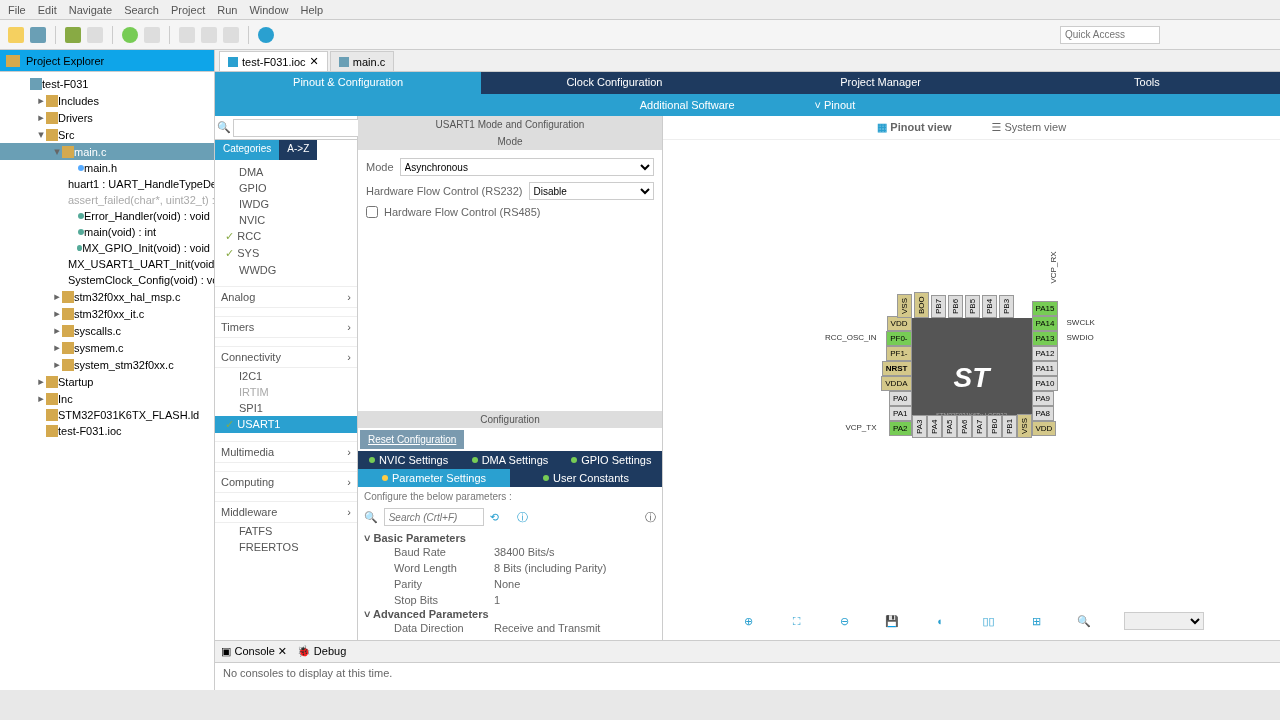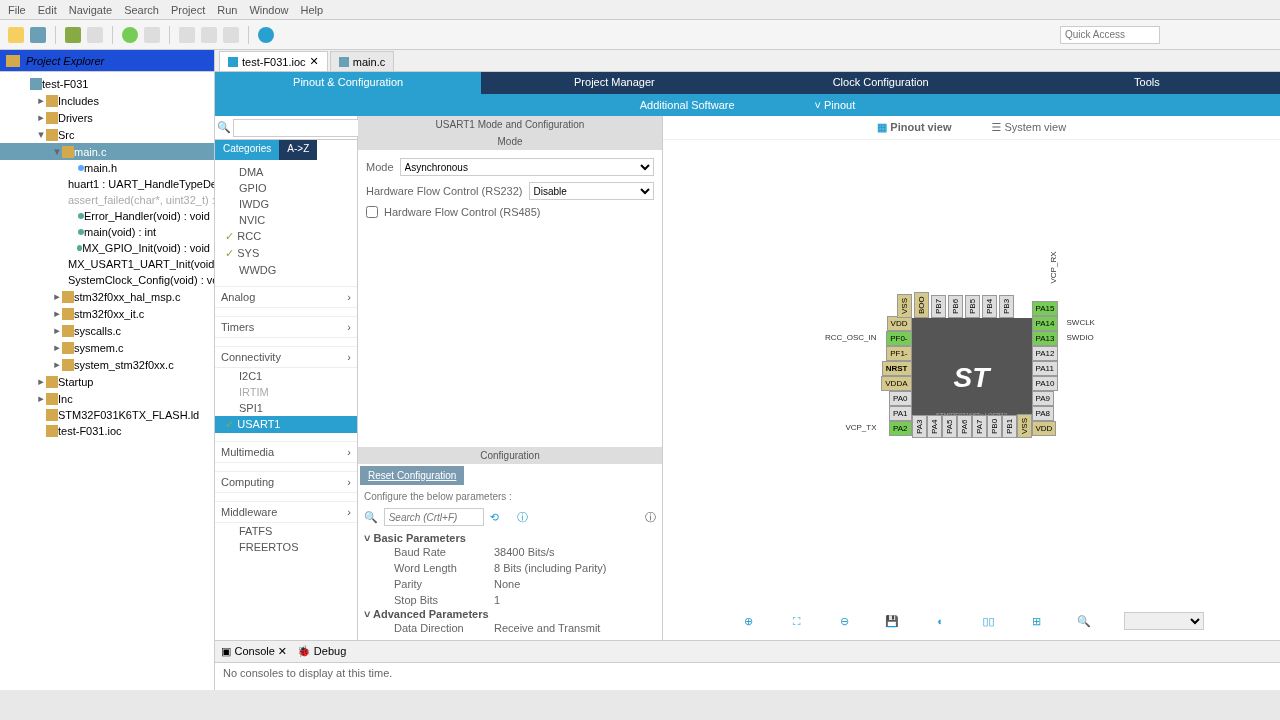--- a/index.html
+++ b/index.html
@@ -5,21 +5,21 @@
 * { margin: 0; padding: 0; box-sizing: border-box; font-family: Arial, sans-serif; font-size: 11px; }
 body { background: #e8e8e8; width: 1280px; height: 720px; overflow: hidden; }
 .menubar { background: #f0f0f0; height: 20px; display: flex; align-items: center; padding: 0 8px; gap: 12px; color: #555; border-bottom: 1px solid #ccc; }
 .menubar span { cursor: pointer; }
 .toolbar { background: #f5f5f5; height: 30px; display: flex; align-items: center; padding: 0 8px; gap: 6px; border-bottom: 1px solid #ccc; position: relative; }
 .toolbar .ticon { width: 16px; height: 16px; background: #ddd; border-radius: 2px; }
 .toolbar .sep { width: 1px; height: 18px; background: #ccc; margin: 0 3px; }
 .quickaccess { position: absolute; right: 120px; width: 100px; height: 18px; border: 1px solid #ccc; background: #fff; color: #999; font-size: 10px; padding: 2px 4px; }
 .main-layout { display: flex; height: 640px; }
 .project-explorer { width: 215px; background: #fff; border-right: 1px solid #ccc; display: flex; flex-direction: column; }
-.pe-header { background: #1d4ed8; height: 22px; display: flex; align-items: center; padding: 0 6px; gap: 6px; border-bottom: 1px solid #ccc; font-style: italic; }
+.pe-header { background: #0ea5e9; height: 22px; display: flex; align-items: center; padding: 0 6px; gap: 6px; border-bottom: 1px solid #ccc; }
 .pe-header .folder-icon { width: 14px; height: 12px; background: #d4a94e; }
 .pe-tree { flex: 1; padding: 4px 0; overflow: auto; }
 .tree-item { display: flex; align-items: center; padding: 2px 4px; white-space: nowrap; cursor: pointer; }
 .tree-item.sel { background: #6a9fb5; color: #fff; }
 .tree-item .expander { width: 10px; text-align: center; color: #666; }
 .tree-item .ficon { width: 12px; height: 12px; }
 .tree-item .dot-green { width: 6px; height: 6px; background: #5a9; border-radius: 50%; }
 .tree-item .dot-blue { width: 6px; height: 6px; background: #5af; border-radius: 50%; }
 .indent1 { padding-left: 20px; }
 .indent2 { padding-left: 36px; }
@@ -254,22 +254,22 @@
         <span>✕</span>
       </div>
       <div class="editor-tab">
         <span style="width:10px;height:10px;background:#6a9fb5;display:inline-block"></span>
         <span>main.c</span>
       </div>
     </div>
 
     <div class="config-tabs">
       <div class="config-tab active">Pinout &amp; Configuration</div>
+      <div class="config-tab inactive">Clock Configuration</div>
       <div class="config-tab inactive">Project Manager</div>
-      <div class="config-tab inactive">Clock Configuration</div>
       <div class="config-tab inactive">Tools</div>
     </div>
     <div class="subnav">
       <span>Additional Software</span>
       <span>˅ <span>Pinout</span></span>
     </div>
 
     <div class="config-body">
 
       <div class="categories-col">
@@ -338,20 +338,44 @@
           <div class="mode-row">
             <input type="checkbox" style="">
             <span>Hardware Flow Control (RS485)</span>
           </div>
         </div>
         <div class="mode-spacer"></div>
         <div class="section-header">Configuration</div>
         <div class="config-lower">
           <div class="reset-btn">Reset Configuration</div>
           <div class="subtabs">
+            <div class="subtab-row">
+              <div class="subtab blue">
+                  <span class="dot"></span>
+                  <span>NVIC Settings</span>
+                </div>
+              <div class="subtab blue">
+                  <span class="dot"></span>
+                  <span>DMA Settings</span>
+                </div>
+              <div class="subtab blue">
+                  <span class="dot"></span>
+                  <span>GPIO Settings</span>
+                </div>
+            </div>
+            <div class="subtab-row">
+              <div class="subtab active">
+                  <span class="dot"></span>
+                  <span>Parameter Settings</span>
+                </div>
+              <div class="subtab blue">
+                  <span class="dot"></span>
+                  <span>User Constants</span>
+                </div>
+            </div>
           </div>
           <div class="params-label">Configure the below parameters :</div>
           <div class="param-search">
             <span style="color:#888">🔍</span>
             <input placeholder="Search (Crtl+F)" style="">
             <span style="color:#2aa0d0">⟲</span>
             <span style="color:#2aa0d0;margin-left:12px">ⓘ</span>
             <span style="flex:1"></span>
             <span style="color:#555">ⓘ</span>
           </div>

